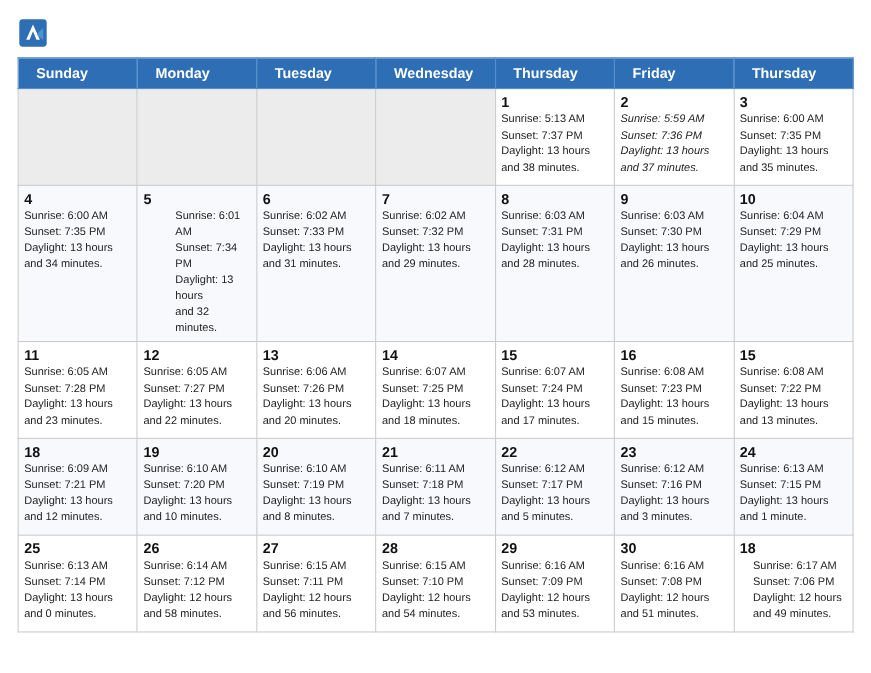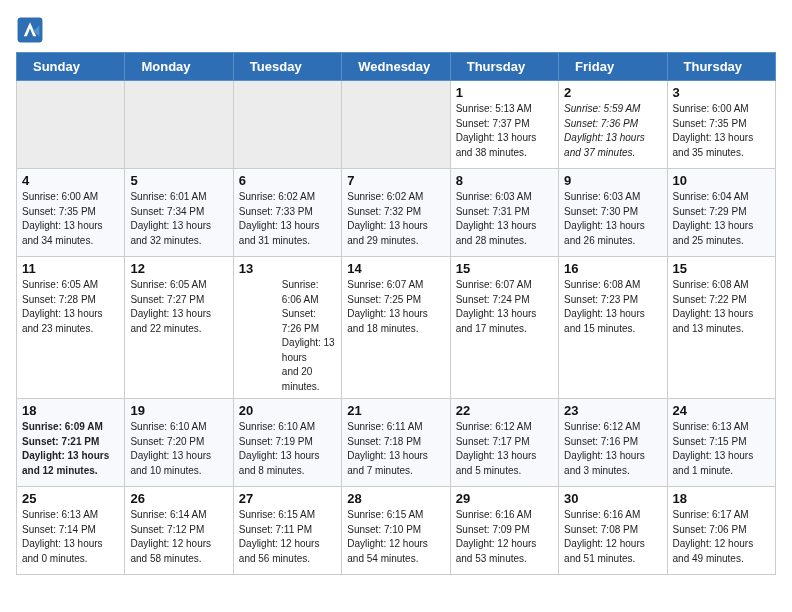--- a/index.html
+++ b/index.html
@@ -156,21 +156,21 @@
         <tr>
           <td>
             <div class="cell-day">4</div>
             <div class="cell-info" style="white-space: pre-line;">Sunrise: 6:00 AM
 Sunset: 7:35 PM
 Daylight: 13 hours
 and 34 minutes.</div>
           </td>
           <td>
             <div class="cell-day">5</div>
-            <div class="cell-info" style="white-space: pre-line;">Sunrise: 6:01 AM
+            <div class="cell-info" style="white-space: pre-line; margin-left: 29px;">Sunrise: 6:01 AM
 Sunset: 7:34 PM
 Daylight: 13 hours
 and 32 minutes.</div>
           </td>
           <td>
             <div class="cell-day">6</div>
             <div class="cell-info" style="white-space: pre-line;">Sunrise: 6:02 AM
 Sunset: 7:33 PM
 Daylight: 13 hours
 and 31 minutes.</div>
@@ -214,21 +214,21 @@
           </td>
           <td>
             <div class="cell-day">12</div>
             <div class="cell-info" style="white-space: pre-line;">Sunrise: 6:05 AM
 Sunset: 7:27 PM
 Daylight: 13 hours
 and 22 minutes.</div>
           </td>
           <td>
             <div class="cell-day">13</div>
-            <div class="cell-info" style="white-space: pre-line; margin-left: 43px;">Sunrise: 6:06 AM
+            <div class="cell-info" style="white-space: pre-line;">Sunrise: 6:06 AM
 Sunset: 7:26 PM
 Daylight: 13 hours
 and 20 minutes.</div>
           </td>
           <td>
             <div class="cell-day">14</div>
             <div class="cell-info" style="white-space: pre-line;">Sunrise: 6:07 AM
 Sunset: 7:25 PM
 Daylight: 13 hours
 and 18 minutes.</div>
@@ -251,21 +251,21 @@
             <div class="cell-day">15</div>
             <div class="cell-info" style="white-space: pre-line;">Sunrise: 6:08 AM
 Sunset: 7:22 PM
 Daylight: 13 hours
 and 13 minutes.</div>
           </td>
         </tr>
         <tr>
           <td>
             <div class="cell-day">18</div>
-            <div class="cell-info" style="white-space: pre-line; font-weight: bold;">Sunrise: 6:09 AM
+            <div class="cell-info" style="white-space: pre-line;">Sunrise: 6:09 AM
 Sunset: 7:21 PM
 Daylight: 13 hours
 and 12 minutes.</div>
           </td>
           <td>
             <div class="cell-day">19</div>
             <div class="cell-info" style="white-space: pre-line;">Sunrise: 6:10 AM
 Sunset: 7:20 PM
 Daylight: 13 hours
 and 10 minutes.</div>
@@ -344,21 +344,21 @@
           </td>
           <td>
             <div class="cell-day">30</div>
             <div class="cell-info" style="white-space: pre-line;">Sunrise: 6:16 AM
 Sunset: 7:08 PM
 Daylight: 12 hours
 and 51 minutes.</div>
           </td>
           <td>
             <div class="cell-day">18</div>
-            <div class="cell-info" style="white-space: pre-line;">Sunrise: 6:17 AM
+            <div class="cell-info" style="white-space: pre-line; margin-left: 12px;">Sunrise: 6:17 AM
 Sunset: 7:06 PM
 Daylight: 12 hours
 and 49 minutes.</div>
           </td>
         </tr>
       </tbody>
   </table>
 </div>
 
 </body></html>

